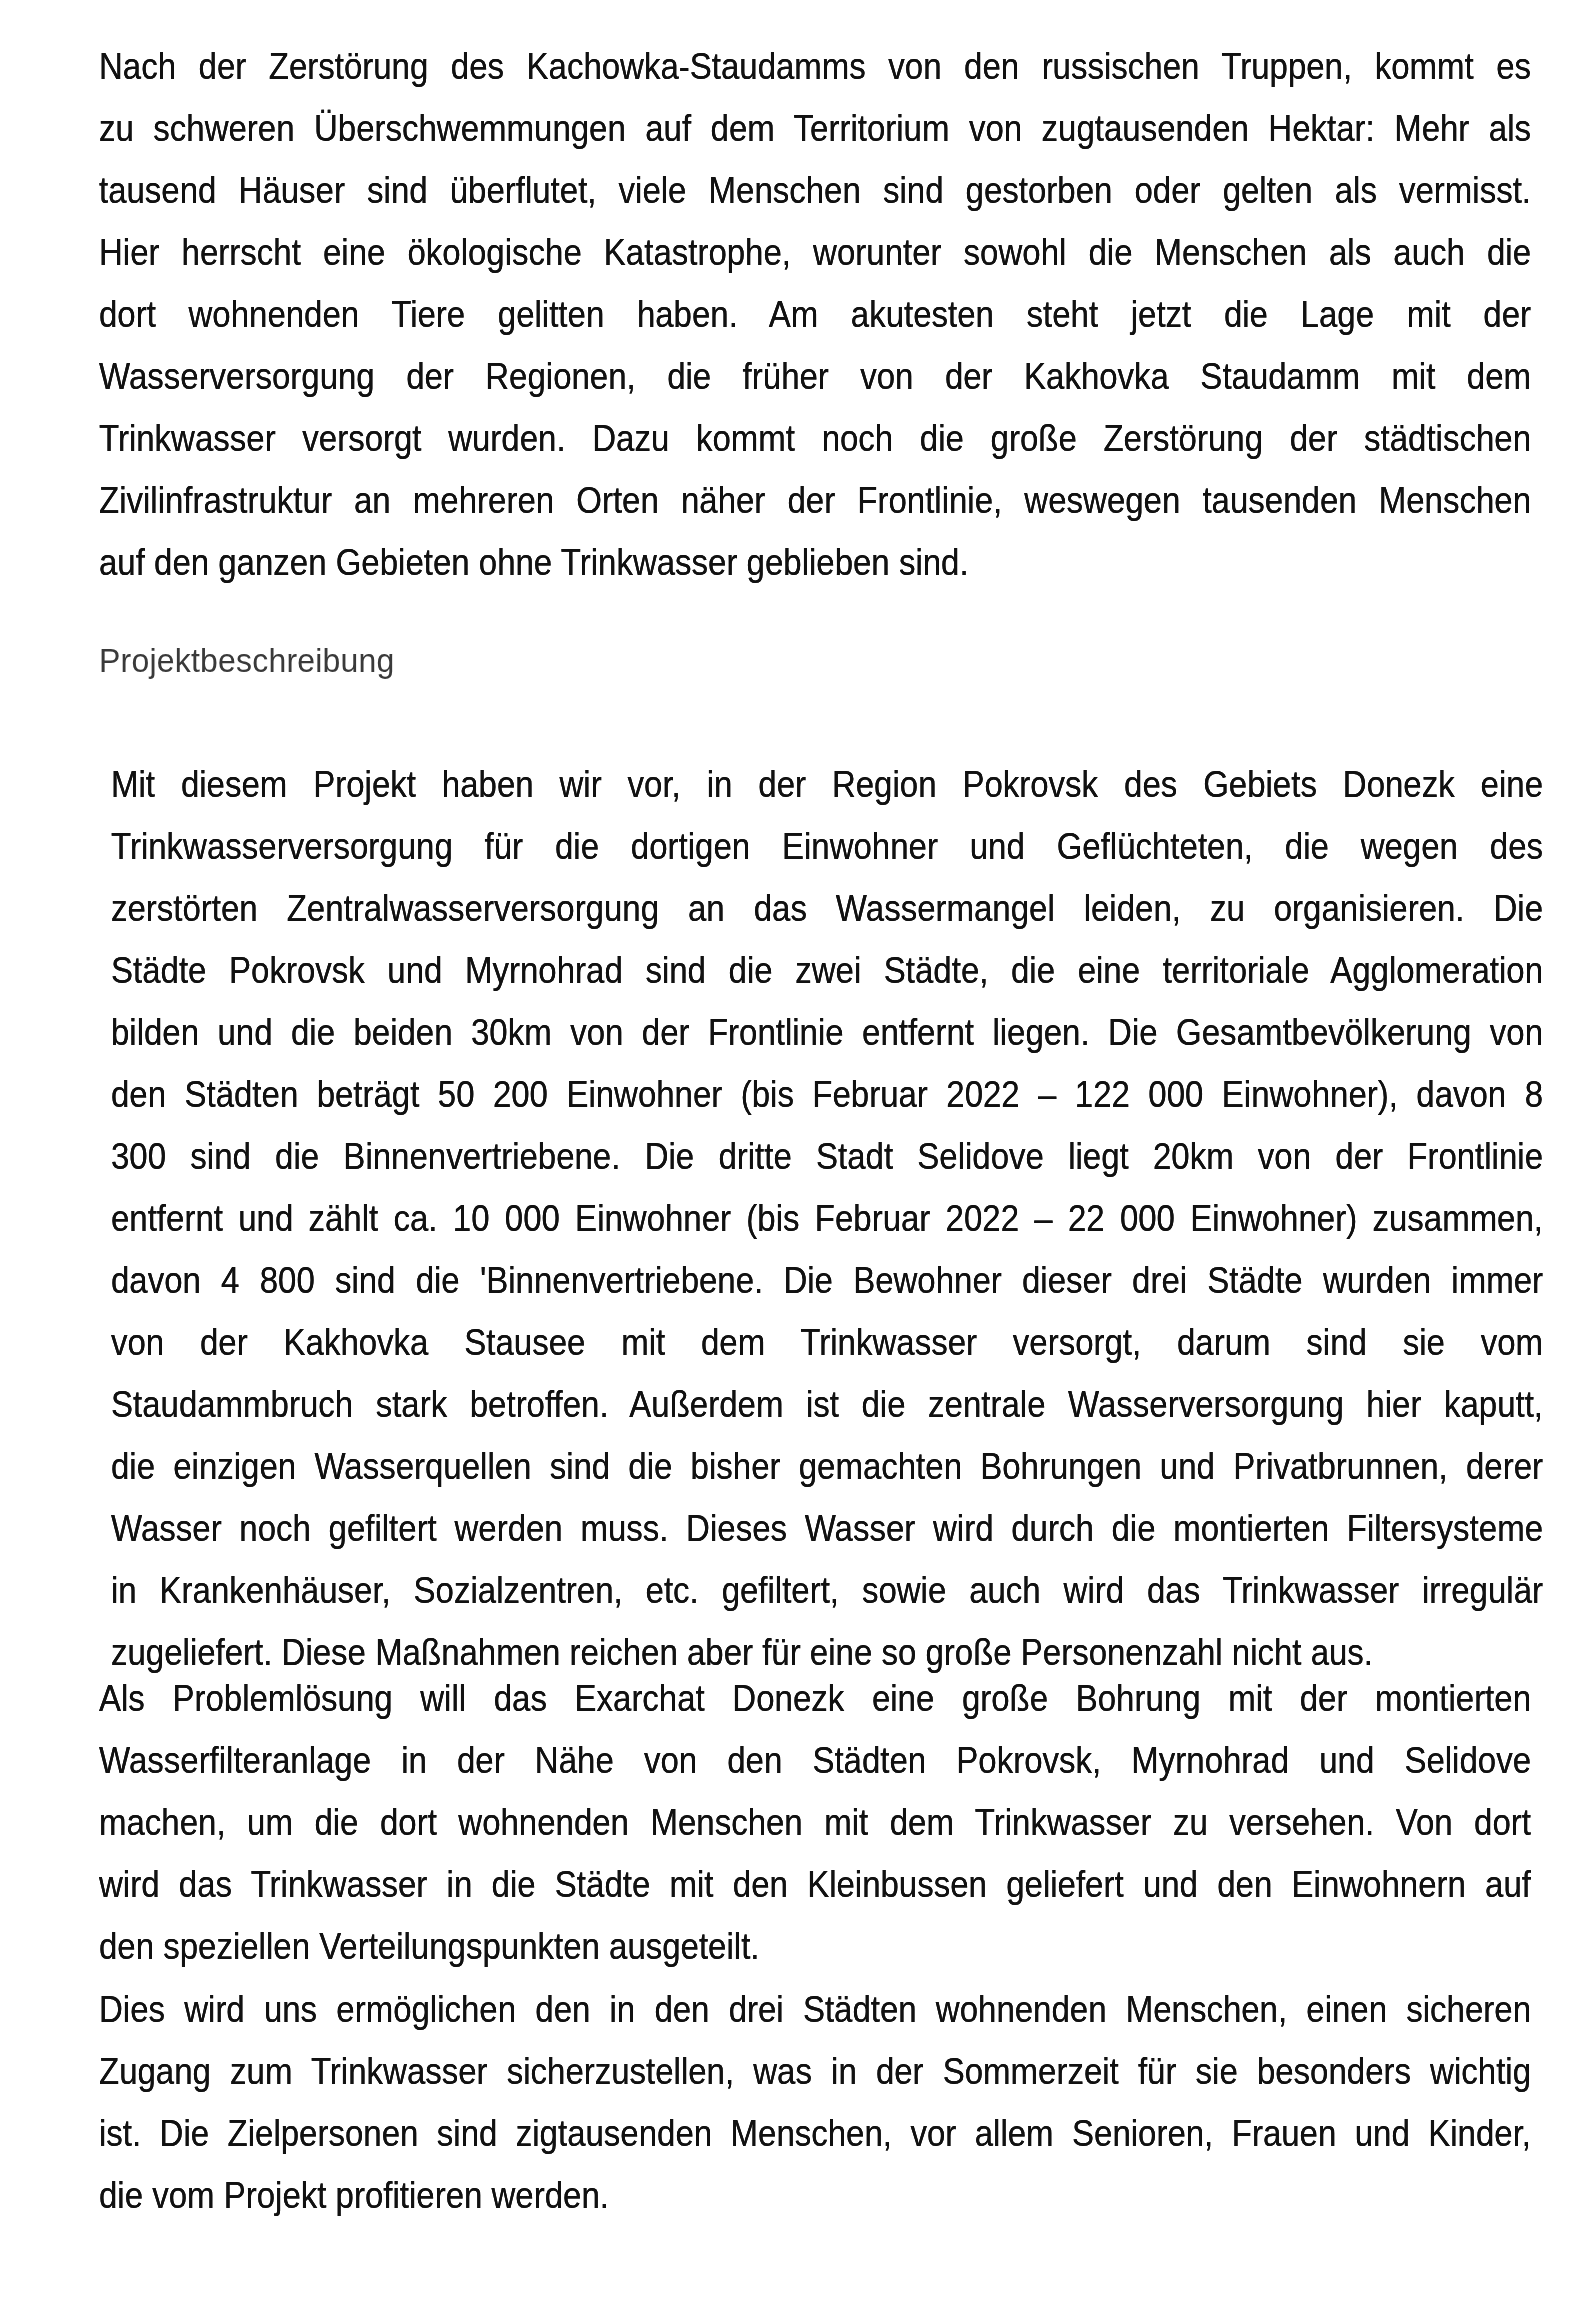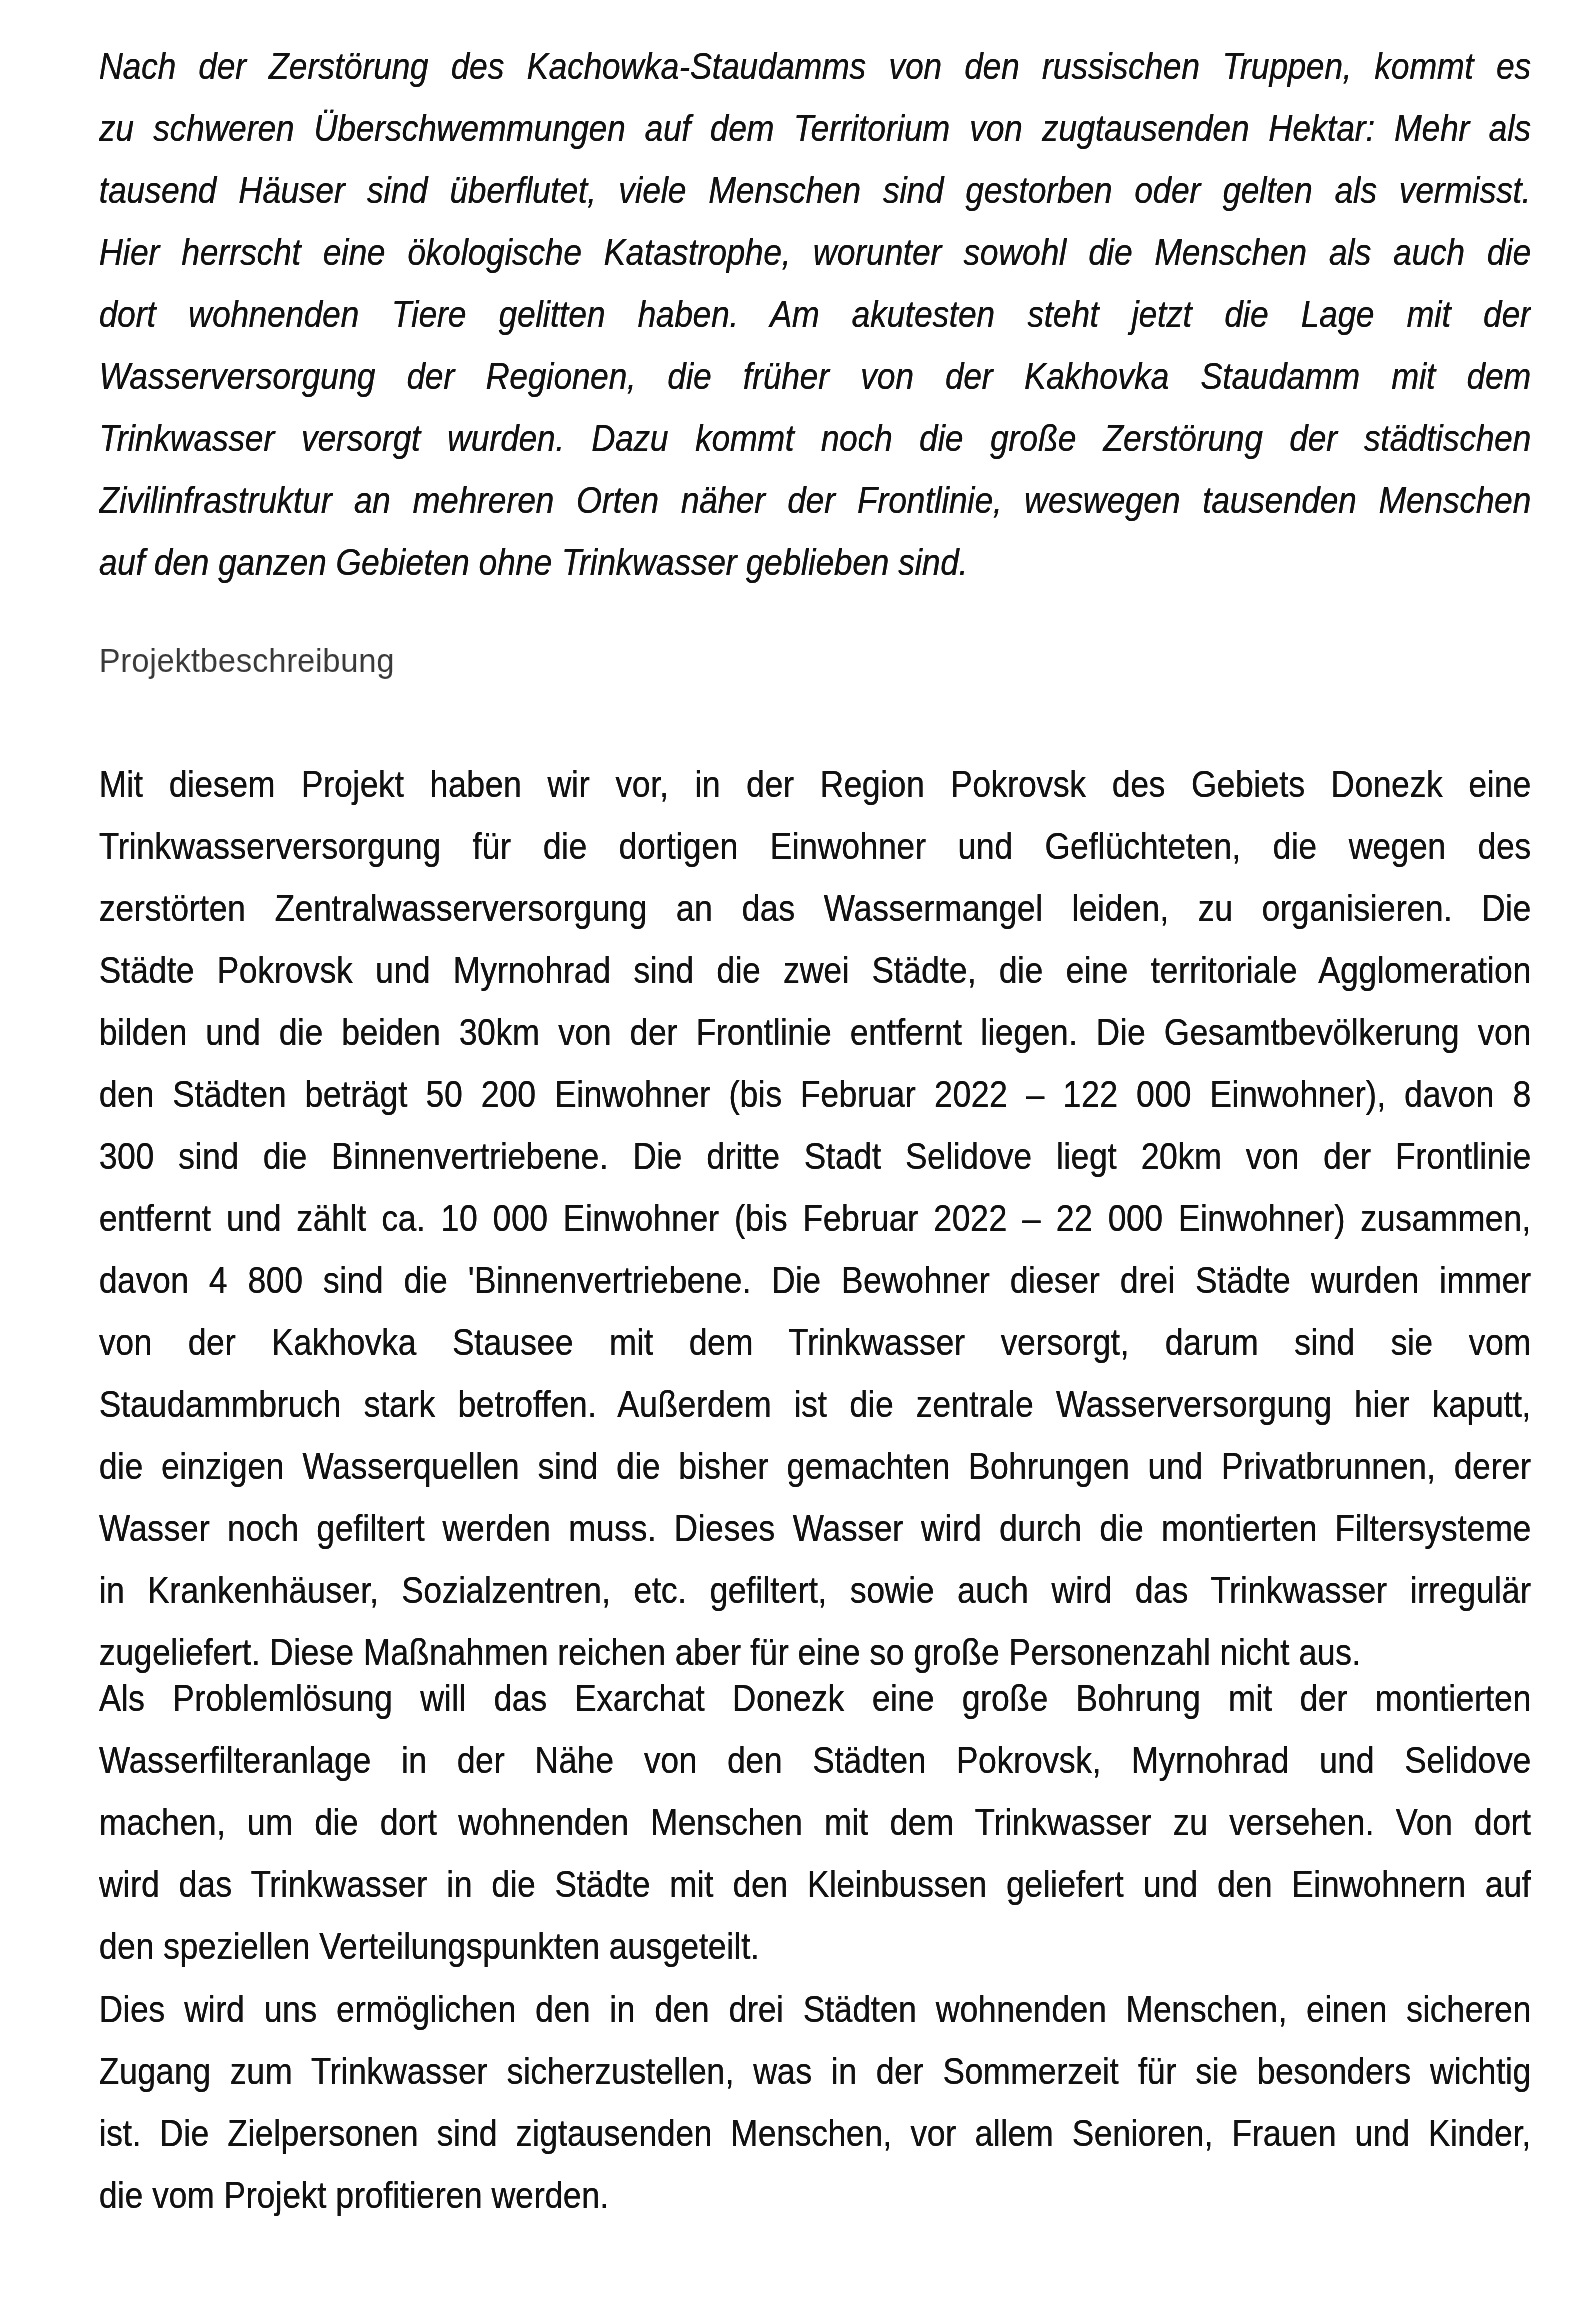--- a/index.html
+++ b/index.html
@@ -40,35 +40,35 @@
     font-weight: 400;
     text-shadow: 0 0 0.5px #000;
     transform: scaleY(1.1);
     transform-origin: 0 60%;
   }
   .line.last {
     text-align: left;
     text-align-last: left;
   }
   
-  #p1 { top: 37px; font-style: italic; }
+  #p1 { top: 37px; }
   #heading {
     position: absolute;
     left: 0;
     top: 630px;
     height: 62px;
     line-height: 62px;
     font-size: 32px;
     color: #3a3a3a;
     font-weight: 400;
     letter-spacing: 0.2px;
     transform: scaleY(1.05);
     transform-origin: 0 60%;
   }
-  #p2 { top: 755px; }
+  #p2 { top: 755px; margin-left: 12px; }
   #p3 { top: 1669px; }
   #p4 { top: 1980px; }
 </style>
 </head>
 <body>
 
 <div class="page">
 
   <div class="para" id="p1">
     <span class="line">Nach der Zerstörung des Kachowka-Staudamms von den russischen Truppen, kommt es</span>

